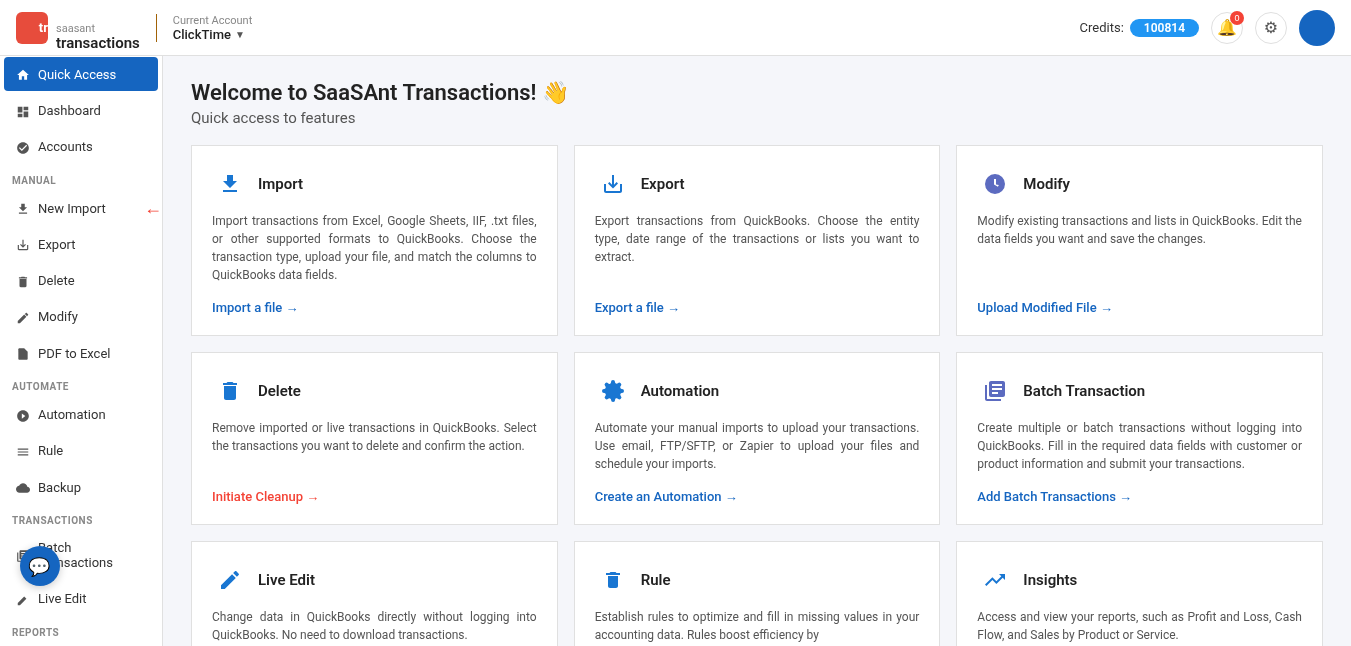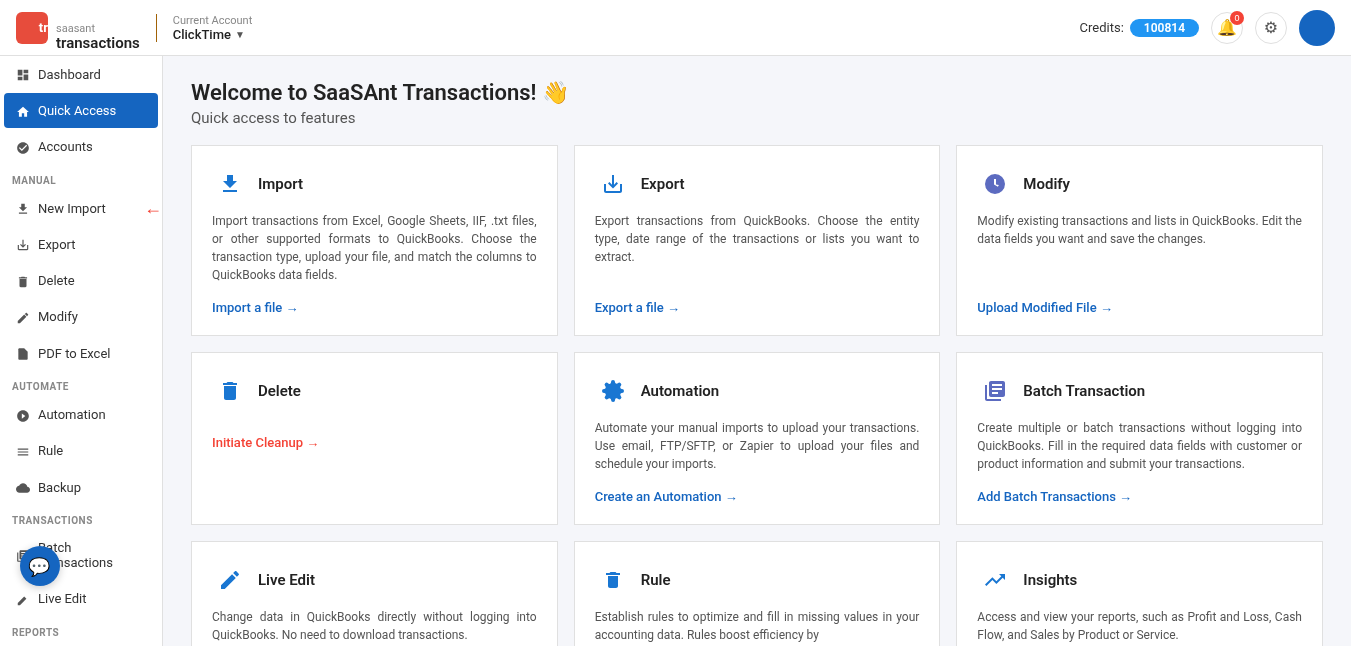--- a/index.html
+++ b/index.html
@@ -104,35 +104,35 @@
     </button>
     <button class="gear-btn">⚙</button>
     <div class="avatar-btn"></div>
   </div>
 </header>
 
 <div class="body-wrap">
 
   <nav class="sidebar">
 
+    <div class="sidebar-item active">
+      <span class="sidebar-icon">
+        <svg width="14" height="14" viewBox="0 0 24 24" fill="currentColor">
+            <path d="M10 20v-6h4v6h5v-8h3L12 3 2 12h3v8z"></path>
+          </svg>
+      </span>
+      <span>Quick Access</span>
+    </div>
     <div class="sidebar-item">
       <span class="sidebar-icon">
         <svg width="14" height="14" viewBox="0 0 24 24" fill="currentColor">
             <path d="M3 13h8V3H3v10zm0 8h8v-6H3v6zm10 0h8V11h-8v10zm0-18v6h8V3h-8z"></path>
           </svg>
       </span>
       <span>Dashboard</span>
-    </div>
-    <div class="sidebar-item active">
-      <span class="sidebar-icon">
-        <svg width="14" height="14" viewBox="0 0 24 24" fill="currentColor">
-            <path d="M10 20v-6h4v6h5v-8h3L12 3 2 12h3v8z"></path>
-          </svg>
-      </span>
-      <span>Quick Access</span>
     </div>
     <div class="sidebar-item">
       <span class="sidebar-icon">
         <svg width="14" height="14" viewBox="0 0 24 24" fill="currentColor">
             <path d="M12 2C6.48 2 2 6.48 2 12s4.48 10 10 10 10-4.48 10-10S17.52 2 12 2zm-2 15l-5-5 1.41-1.41L10 14.17l7.59-7.59L19 8l-9 9z"></path>
           </svg>
       </span>
       <span>Accounts</span>
     </div>
 
@@ -277,20 +277,21 @@
     </div>
         <div class="card">
       <div class="card-header">
         <div class="card-icon icon-delete">
               <svg width="24" height="24" viewBox="0 0 24 24" fill="#1976d2">
                 <path d="M6 19c0 1.1.9 2 2 2h8c1.1 0 2-.9 2-2V7H6v12zM19 4h-3.5l-1-1h-5l-1 1H5v2h14V4z"></path>
               </svg>
             </div>
         <span class="card-title">Delete</span>
       </div>
+      <p class="card-desc">Remove imported or live transactions in QuickBooks. Select the transactions you want to delete and confirm the action.</p>
       <a class="card-link red">Initiate Cleanup →</a>
     </div>
         <div class="card">
       <div class="card-header">
         <div class="card-icon icon-automation">
               <svg width="24" height="24" viewBox="0 0 24 24" fill="#1976d2">
                 <circle cx="12" cy="12" r="3"></circle>
                 <path d="M19.4 15a1.65 1.65 0 00.33 1.82l.06.06a2 2 0 010 2.83 2 2 0 01-2.83 0l-.06-.06a1.65 1.65 0 00-1.82-.33 1.65 1.65 0 00-1 1.51V21a2 2 0 01-2 2 2 2 0 01-2-2v-.09A1.65 1.65 0 009 19.4a1.65 1.65 0 00-1.82.33l-.06.06a2 2 0 01-2.83 0 2 2 0 010-2.83l.06-.06A1.65 1.65 0 004.68 15a1.65 1.65 0 00-1.51-1H3a2 2 0 01-2-2 2 2 0 012-2h.09A1.65 1.65 0 004.6 9a1.65 1.65 0 00-.33-1.82l-.06-.06a2 2 0 010-2.83 2 2 0 012.83 0l.06.06A1.65 1.65 0 009 4.68a1.65 1.65 0 001-1.51V3a2 2 0 012-2 2 2 0 012 2v.09a1.65 1.65 0 001 1.51 1.65 1.65 0 001.82-.33l.06-.06a2 2 0 012.83 0 2 2 0 010 2.83l-.06.06A1.65 1.65 0 0019.4 9a1.65 1.65 0 001.51 1H21a2 2 0 012 2 2 2 0 01-2 2h-.09a1.65 1.65 0 00-1.51 1z"></path>
               </svg>
             </div>

